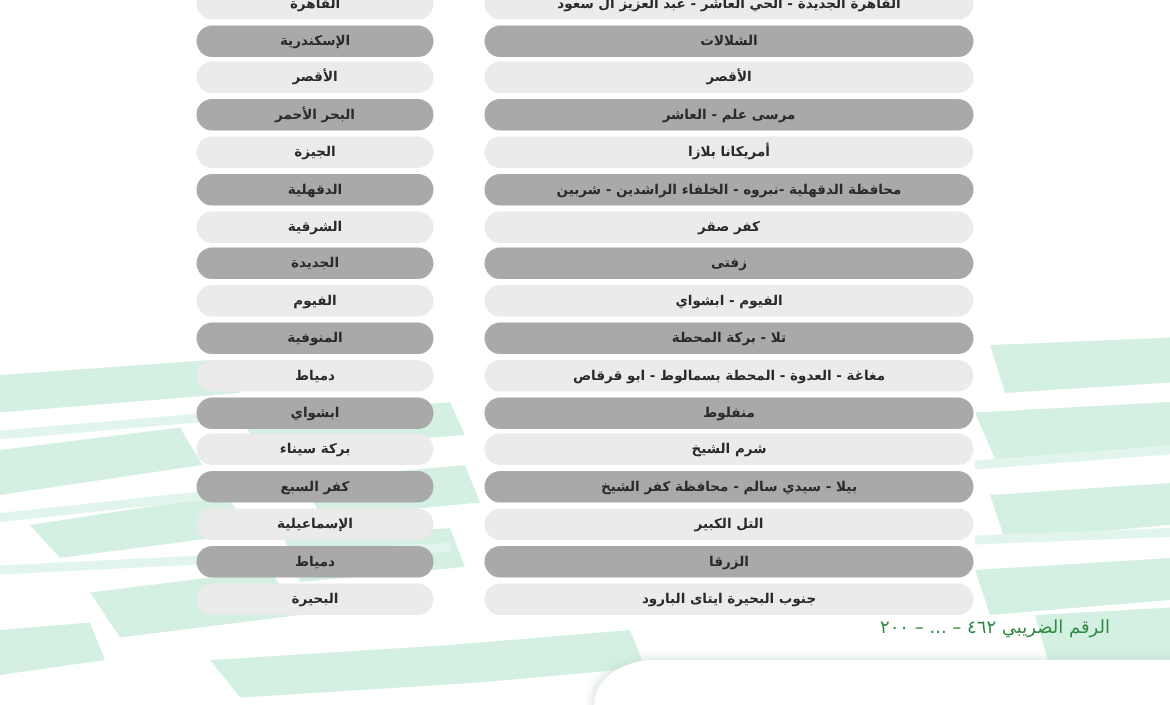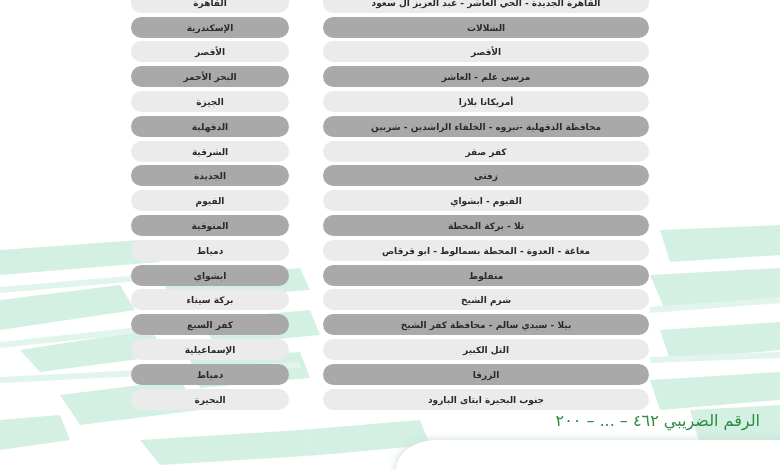--- a/index.html
+++ b/index.html
@@ -15,22 +15,22 @@
     .pill {
       position: absolute; left: 0; right: 0; height: 21px; border-radius: 11px;
       display: flex; align-items: center; justify-content: center;
       direction: rtl; font-size: 9px; font-weight: bold; color: #2a2a2a;
       white-space: nowrap; overflow: hidden;
     }
     .pill.dark { background: #a9a9a9; }
     .pill.light { background: #ebebeb; }
 
     .tax {
-      position: absolute; left: 508px; top: 411px; width: 252px; height: 24px; z-index: 3;
-      direction: rtl; text-align: right; color: #2f8a43; font-size: 16px; white-space: nowrap;
+      position: absolute; left: 488px; top: 411px; width: 252px; height: 24px; z-index: 3;
+      direction: rtl; text-align: right; color: #2f8a43; font-size: 12px; white-space: nowrap;
     }
     .bottom-shape {
       position: absolute; left: 396px; top: 440px; width: 400px; height: 60px;
       background: #ffffff; border-top-left-radius: 40px 30px; z-index: 3;
       box-shadow: -2px -2px 6px rgba(200,220,210,0.6);
     }
   </style>
 </head>
 <body>
 

